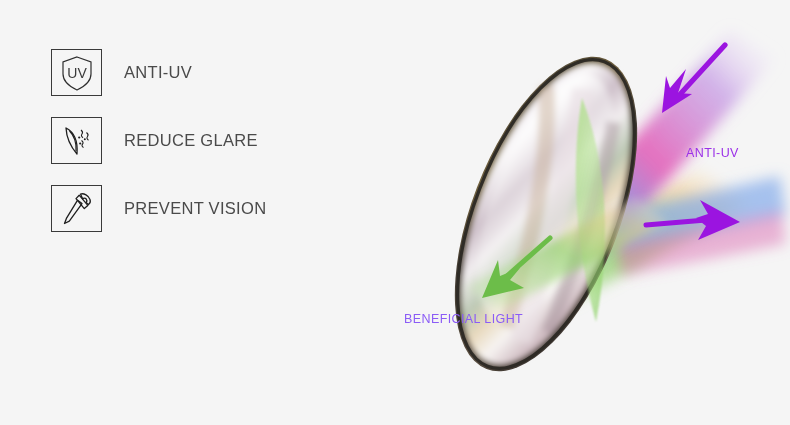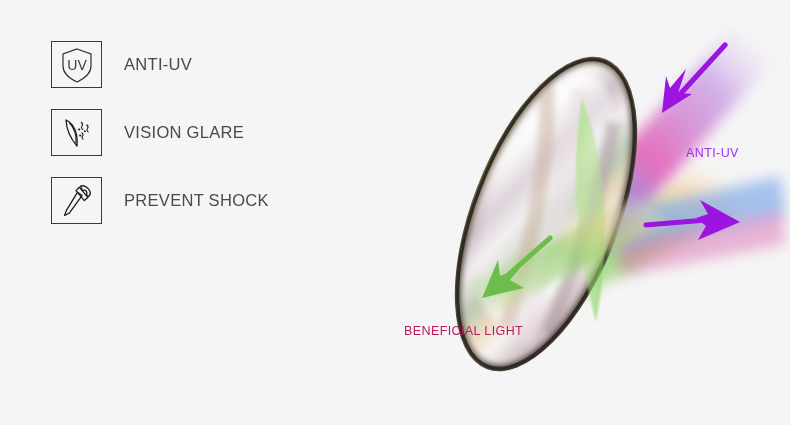--- a/index.html
+++ b/index.html
@@ -12,21 +12,21 @@
     background: #f5f5f5;
     font-family: "Liberation Sans", sans-serif;
     overflow: hidden;
     position: relative;
   }
 
   
   #features {
     position: absolute;
     left: 51px;
-    top: 41px;
+    top: 49px;
     width: 350px;
   }
   .feature-row {
     display: flex;
     align-items: center;
     height: 47px;
     margin-bottom: 21px;
   }
   .feature-row:last-child { margin-bottom: 0; }
 
@@ -71,22 +71,22 @@
     letter-spacing: 0.4px;
     white-space: nowrap;
   }
   #label-anti-uv {
     left: 286px;
     top: 146px;
     color: #9b30e8;
   }
   #label-beneficial {
     left: 4px;
-    top: 324px;
-    color: #be185d;
+    top: 312px;
+    color: #8b5cf6;
   }
 </style>
 </head>
 <body>
 
 <div id="features">
 
   <div class="feature-row">
     <div class="icon-box">
       <svg width="40" height="38" viewBox="0 0 40 38">
@@ -104,34 +104,34 @@
         <path d="M9 5 C17 9 21 18 20 31 C14 24 9.5 15 9 5 Z" fill="none" stroke="#1f1f1f" stroke-width="1.3" stroke-linejoin="round"></path>
         <path d="M12.5 8 C17.5 13 19.5 20 19 28" fill="none" stroke="#1f1f1f" stroke-width="1.1"></path>
         <path d="M24 7 q2.5 2 1 4 q-1.5 2 1 3.8" fill="none" stroke="#1f1f1f" stroke-width="1.1"></path>
         <path d="M29.5 9.5 q2.5 2 1 4 q-1.5 2 1 3.8" fill="none" stroke="#1f1f1f" stroke-width="1.1"></path>
         <path d="M24.5 17.5 q2.5 2 1 3.6 q-1.4 1.8 1 3.4" fill="none" stroke="#1f1f1f" stroke-width="1.1"></path>
         <circle cx="22.2" cy="14.5" r="1.1" fill="#1f1f1f"></circle>
         <circle cx="23.2" cy="20.5" r="1.1" fill="#1f1f1f"></circle>
         <circle cx="27.8" cy="16.2" r="1.0" fill="#1f1f1f"></circle>
       </svg>
     </div>
-    <div class="feature-label">VISION GLARE</div>
+    <div class="feature-label">REDUCE GLARE</div>
   </div>
 
 
   <div class="feature-row">
     <div class="icon-box">
       <svg width="40" height="38" viewBox="0 0 40 38">
         <path d="M23.5 4 C27 3 31.5 5.5 33 9.5 C33.8 11.6 33 13.4 31.5 14.6
                  L29.2 12.4 C30 11.3 30 10 29.2 9 C28.2 7.8 26.5 7.8 25.6 8.8 Z" fill="none" stroke="#1f1f1f" stroke-width="1.3" stroke-linejoin="round"></path>
         <path d="M22.2 5.2 L30.8 15.4 L27.3 18.6 L19 8.6 Z" fill="none" stroke="#1f1f1f" stroke-width="1.3" stroke-linejoin="round"></path>
         <path d="M20.6 10.2 L9.4 28.4 L7.5 33.5 L12.3 31.2 L25 13.6 Z" fill="none" stroke="#1f1f1f" stroke-width="1.3" stroke-linejoin="round"></path>
       </svg>
     </div>
-    <div class="feature-label">PREVENT SHOCK</div>
+    <div class="feature-label">PREVENT VISION</div>
   </div>
 
 </div>
 
 <div id="illustration">
 
   <svg width="390" height="425" viewBox="0 0 390 425">
     <defs>
 
       <linearGradient id="lensFace" x1="0" y1="0" x2="1" y2="1">

